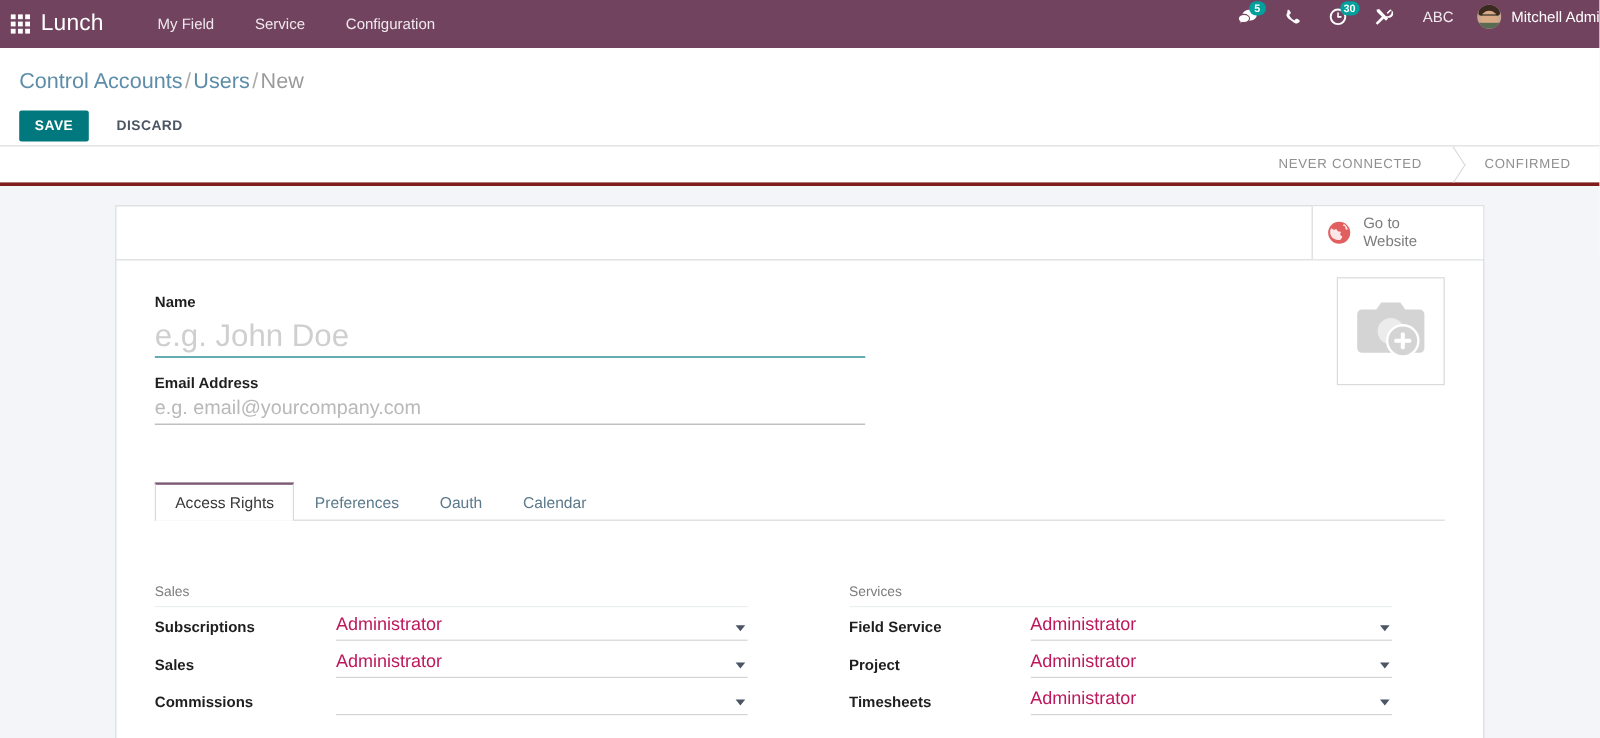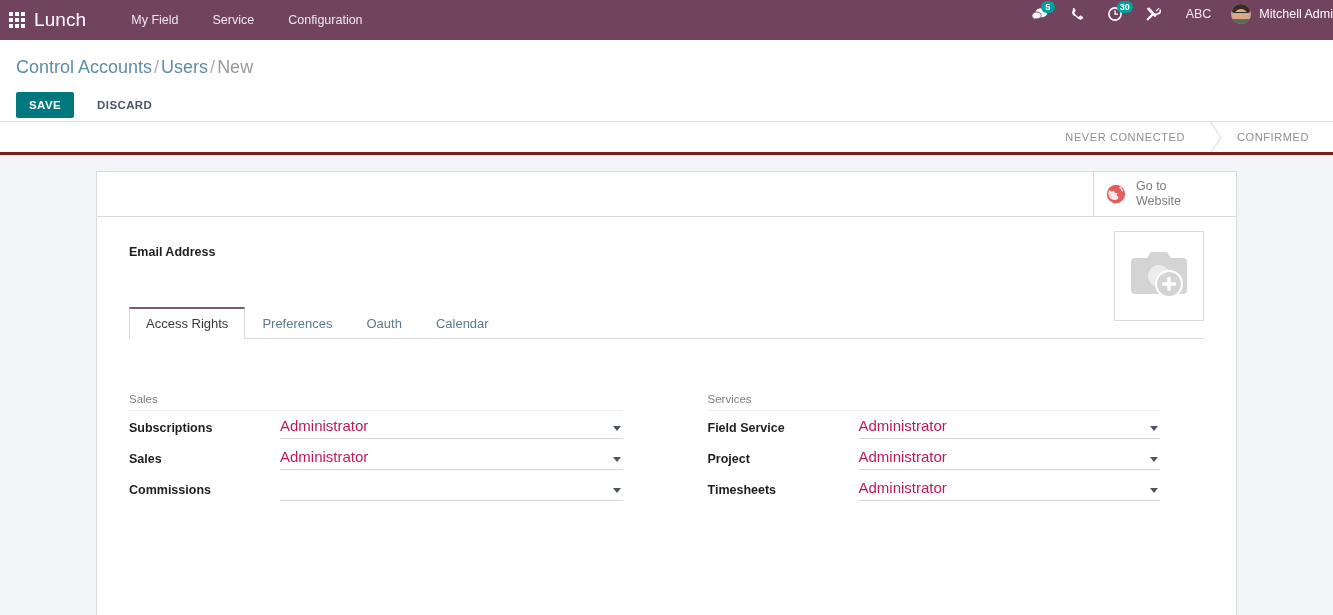--- a/index.html
+++ b/index.html
@@ -463,23 +463,28 @@
         </span>
         <span class="stat-label"><span>Go to</span><br><span>Website</span></span>
       </div>
     </div>
 
     <div class="sheet-body">
 
       <div class="group-main">
         <div class="fields-col">
 
+          <div class="field-block">
+            <label class="field-label">Name</label>
+            <input class="field-input big" type="text" placeholder="e.g. John Doe" style="">
+          </div>
 
           <div class="field-block">
             <label class="field-label">Email Address</label>
+            <input class="field-input normal" type="text" placeholder="e.g. email@yourcompany.com" style="">
           </div>
 
         </div>
 
         <div class="avatar-box">
           <svg width="64" height="56" viewBox="0 0 64 56">
             <path d="M20 10 L24 4 L40 4 L44 10 L56 10 a4 4 0 0 1 4 4 v28 a4 4 0 0 1 -4 4 H8 a4 4 0 0 1 -4 -4 V14 a4 4 0 0 1 4 -4 z" fill="#d4d4d4"></path>
             <circle cx="32" cy="28" r="11" fill="#ffffff" opacity=".55"></circle>
             <circle cx="42" cy="36" r="14" fill="#ffffff"></circle>
             <circle cx="42" cy="36" r="12" fill="#d4d4d4"></circle>

